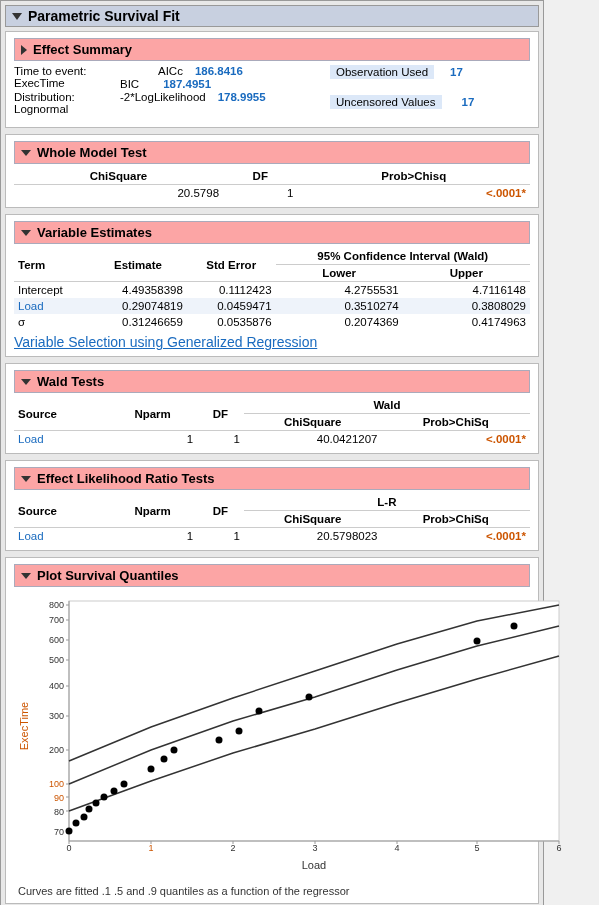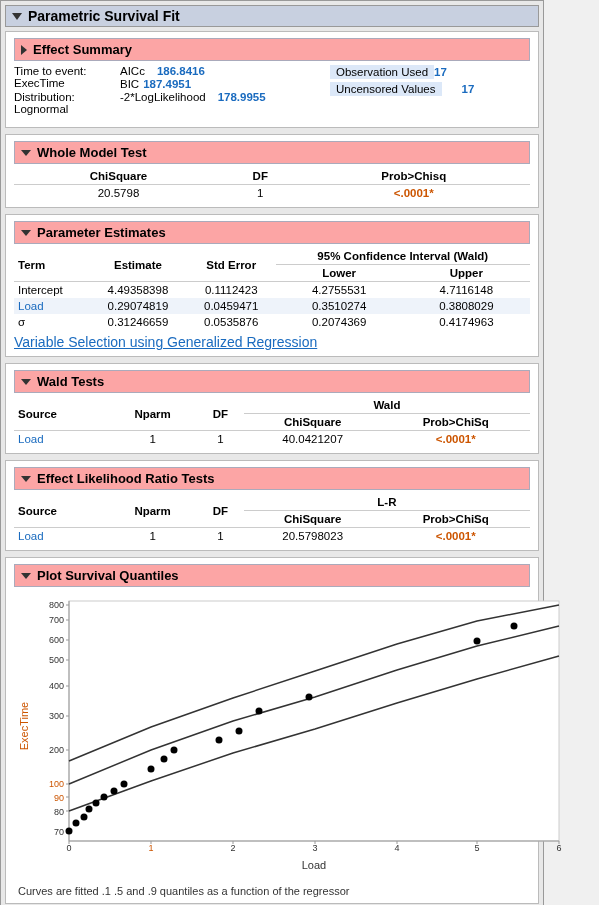--- a/index.html
+++ b/index.html
@@ -82,21 +82,21 @@
       border-collapse: collapse;
       font-size: 11.5px;
     }
     .data-table th {
       text-align: center;
       font-weight: bold;
       padding: 2px 4px;
       border-bottom: 1px solid #ccc;
     }
     .data-table td {
-      text-align: center;
+      text-align: right;
       padding: 2px 4px;
     }
     .data-table tr:nth-child(even) td {
       background: #eef3fa;
     }
     .data-table .left-align {
       text-align: left;
     }
     .highlight-link {
       color: #1a6bbf;
@@ -142,35 +142,35 @@
       <span class="triangle" style="border-left:6px solid #333;border-top:5px solid transparent;border-bottom:5px solid transparent;border-right:none;display:inline-block;width:0;height:0;margin-right:6px;"></span>
       <span>Effect Summary</span>
     </div>
 
     <div style="display:flex; gap: 30px; margin-bottom: 4px; align-items: flex-start;">
       <div>
         <div class="meta-row">Time to event: ExecTime</div>
         <div class="meta-row">Distribution: Lognormal</div>
       </div>
       <div style="min-width:180px;">
-        <div style="display:flex; gap: 12px; margin-bottom:1px;">
+        <div style="display:flex; gap: 12px; margin-bottom:1px;margin-left:38px;">
           <span class="metric-name">AICc</span>
           <span class="metric-value blue-val">186.8416</span>
         </div>
-        <div style="display:flex; gap: 4px; margin-bottom:1px;">
+        <div style="display:flex; gap: 24px; margin-bottom:1px;">
           <span class="metric-name">BIC</span>
           <span class="metric-value blue-val">187.4951</span>
         </div>
         <div style="display:flex; gap: 12px; margin-bottom:1px;">
           <span class="metric-name">-2*LogLikelihood</span>
           <span class="metric-value blue-val">178.9955</span>
         </div>
       </div>
       <div style="min-width:200px;">
-        <div style="display:flex; align-items:center; gap: 0; margin-bottom: 3px;">
+        <div style="display:flex; align-items:center; gap: 16px; margin-bottom: 16px;">
           <span class="obs-label">Observation Used</span>
           <span class="metric-value blue-val">17</span>
         </div>
         <div style="display:flex; align-items:center; gap: 20px;">
           <span class="obs-label">Uncensored Values</span>
           <span class="metric-value blue-val">17</span>
         </div>
       </div>
     </div>
   </div>
@@ -194,21 +194,21 @@
           <td>1</td>
           <td class="orange-val">&lt;.0001*</td>
         </tr>
       </tbody>
     </table>
   </div>
 
   <div class="content-box">
     <div class="section-header">
       <span style="border-left:5px solid transparent;border-right:5px solid transparent;border-top:6px solid #333;display:inline-block;width:0;height:0;margin-right:6px;"></span>
-      <span>Parameter Estimates</span>
+      <span>Variable Estimates</span>
     </div>
     <table class="data-table">
       <thead>
         <tr>
           <th rowspan="2" style="text-align:left;">Term</th>
           <th rowspan="2">Estimate</th>
           <th rowspan="2">Std Error</th>
           <th colspan="2" style="border-bottom:1px solid #ccc;">95% Confidence Interval (Wald)</th>
         </tr>
         <tr>

